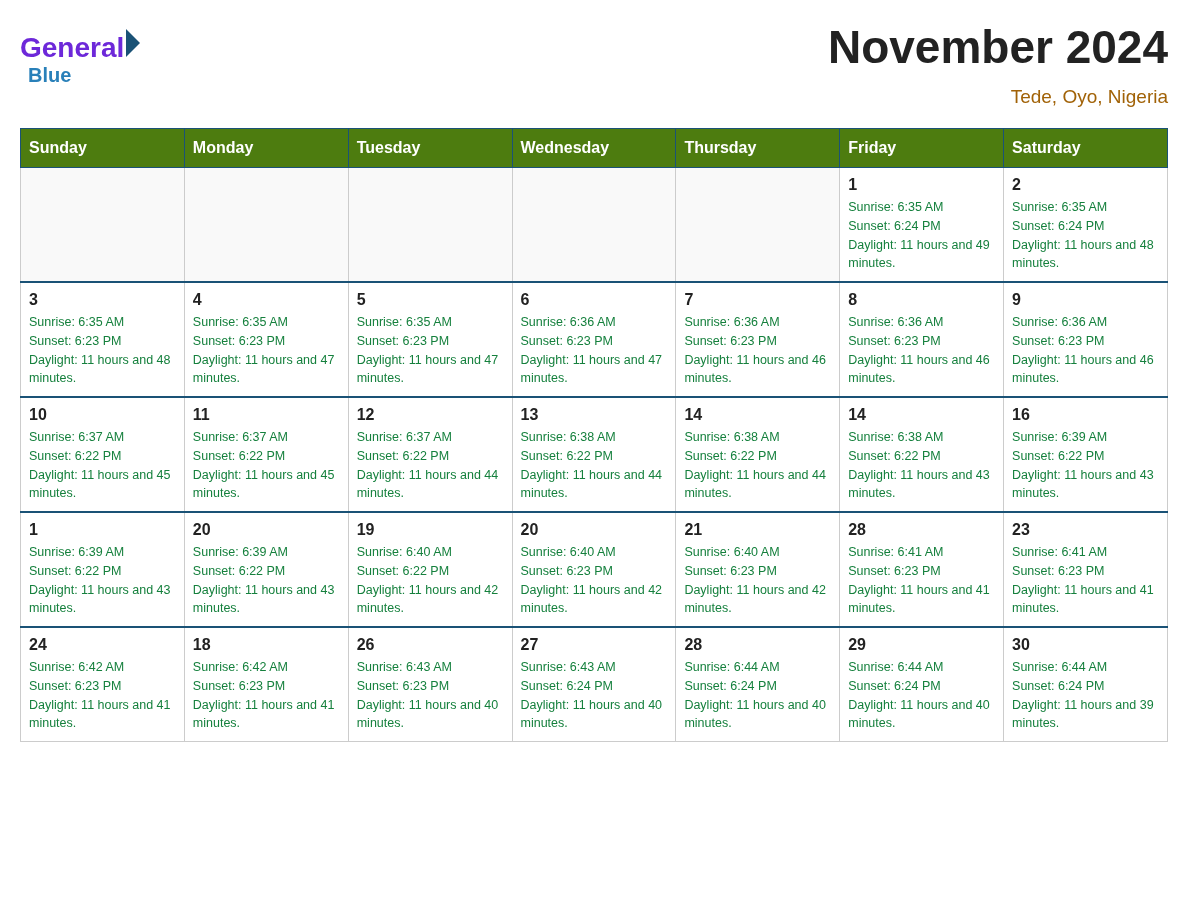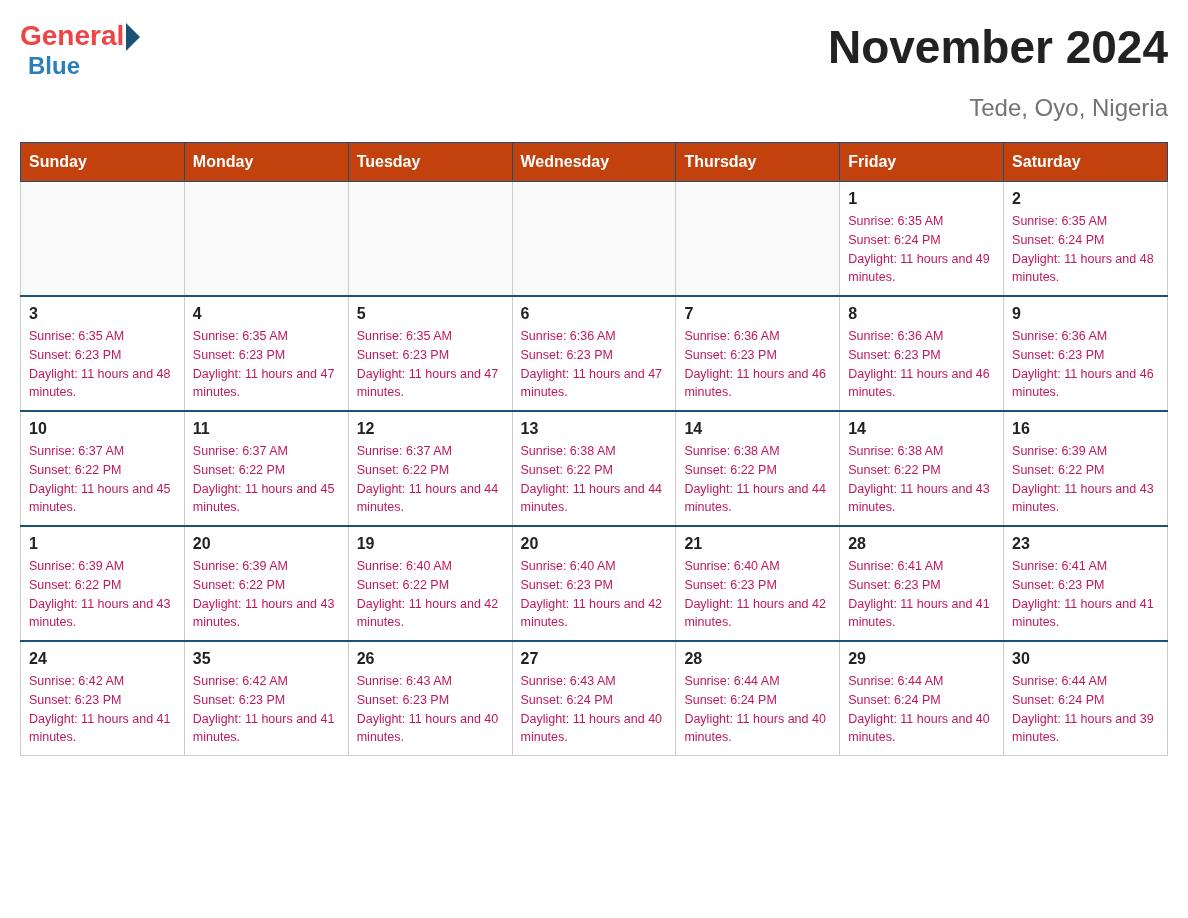--- a/index.html
+++ b/index.html
@@ -12,33 +12,34 @@
     }
     .header {
       display: flex;
       justify-content: space-between;
       align-items: flex-start;
       margin-bottom: 20px;
     }
     .logo-text-general {
       font-size: 28px;
       font-weight: bold;
-      color: #ef4444;
+      color: #6d28d9;
+      margin-top: 12px;
     }
     .logo-triangle {
       width: 0;
       height: 0;
       border-left: 14px solid #1a5276;
       border-top: 14px solid transparent;
       border-bottom: 14px solid transparent;
       margin-left: 2px;
       margin-top: 2px;
     }
     .logo-blue {
-      font-size: 24px;
+      font-size: 20px;
       font-weight: bold;
       color: #2980b9;
       margin-left: 4px;
     }
     .logo-wrapper {
       display: flex;
       flex-direction: column;
     }
     .logo-row1 {
       display: flex;
@@ -49,31 +50,31 @@
     }
     .title-area {
       text-align: right;
     }
     .month-title {
       font-size: 46px;
       font-weight: bold;
       color: #222;
     }
     .location {
-      font-size: 24px;
-      color: #737373;
-      margin-top: 20px;
+      font-size: 19px;
+      color: #a16207;
+      margin-top: 12px;
     }
     .calendar {
       width: 100%;
       border-collapse: collapse;
       border: 1px solid #ccc;
     }
     .calendar th {
-      background-color: #c2410c;
+      background-color: #4d7c0f;
       color: #fff;
       padding: 10px 8px;
       text-align: left;
       font-size: 16px;
       border: 1px solid #1a5276;
     }
     .calendar td {
       vertical-align: top;
       padding: 8px;
       border: 1px solid #ccc;
@@ -87,21 +88,21 @@
       background: #f9f9f9;
     }
     .day-number {
       font-size: 16px;
       font-weight: bold;
       color: #222;
       margin-bottom: 4px;
     }
     .day-info {
       font-size: 12.5px;
-      color: #be185d;
+      color: #15803d;
       line-height: 1.5;
     }
     .row-separator td {
       border-top: 2px solid #1a5276;
     }
   </style>
 </head>
 <body>
 
 <div class="header">
@@ -238,21 +239,21 @@
           <div class="day-number">23</div>
           <div class="day-info">Sunrise: 6:41 AM<br>Sunset: 6:23 PM<br>Daylight: 11 hours and 41 minutes.</div>
         </td>
       </tr>
       <tr class="row-separator">
         <td>
           <div class="day-number">24</div>
           <div class="day-info">Sunrise: 6:42 AM<br>Sunset: 6:23 PM<br>Daylight: 11 hours and 41 minutes.</div>
         </td>
         <td>
-          <div class="day-number">35</div>
+          <div class="day-number">18</div>
           <div class="day-info">Sunrise: 6:42 AM<br>Sunset: 6:23 PM<br>Daylight: 11 hours and 41 minutes.</div>
         </td>
         <td>
           <div class="day-number">26</div>
           <div class="day-info">Sunrise: 6:43 AM<br>Sunset: 6:23 PM<br>Daylight: 11 hours and 40 minutes.</div>
         </td>
         <td>
           <div class="day-number">27</div>
           <div class="day-info">Sunrise: 6:43 AM<br>Sunset: 6:24 PM<br>Daylight: 11 hours and 40 minutes.</div>
         </td>

